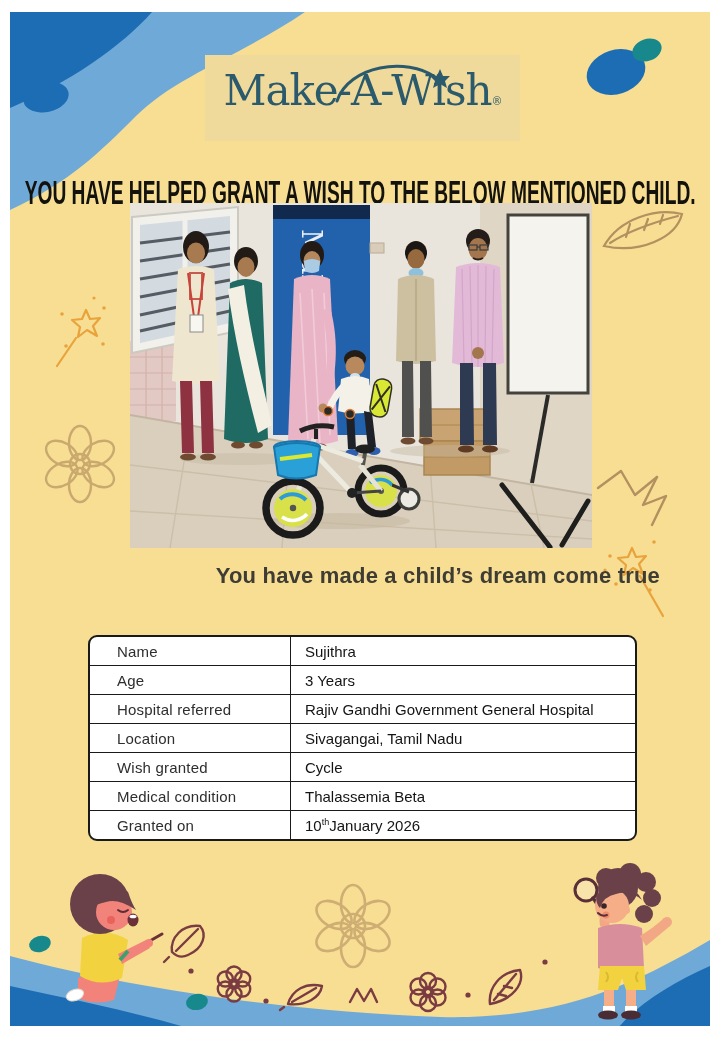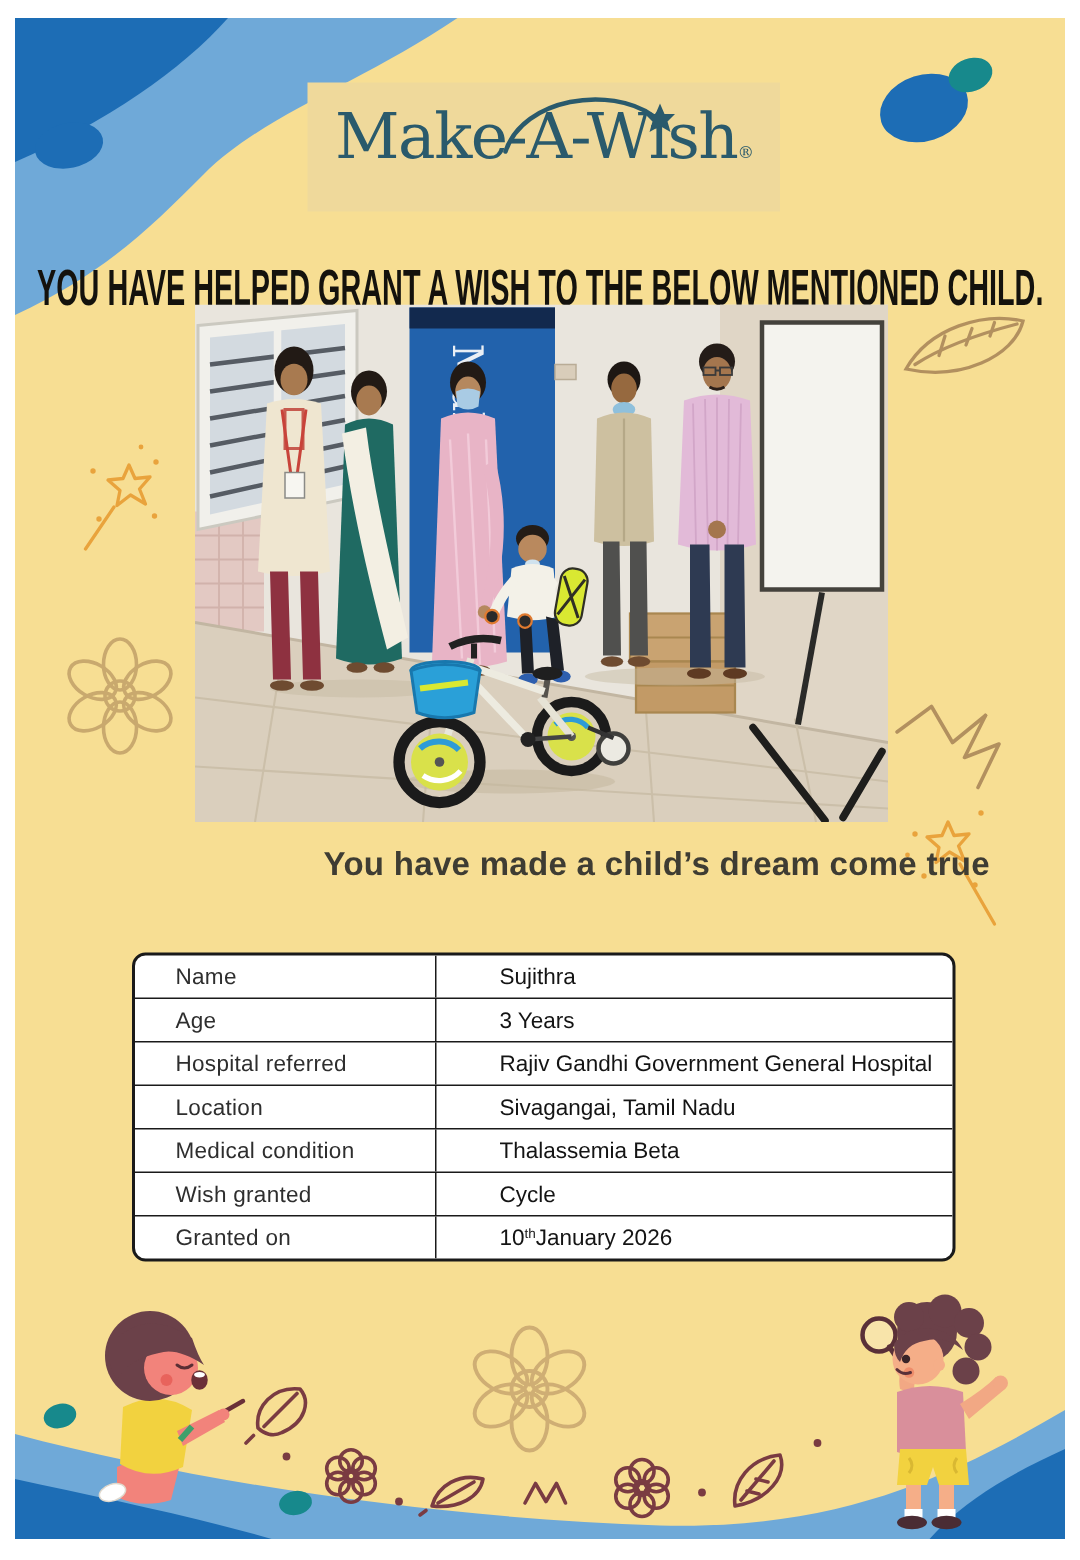--- a/index.html
+++ b/index.html
@@ -43,21 +43,21 @@
   
   .message{
     position:absolute;left:60px;top:561px;width:600px;z-index:2;text-align:right;
     font-size:22px;line-height:29px;color:#3E3C33;font-weight:bold;letter-spacing:0.2px;
   }
   
   .details-table{
     position:absolute;left:88px;top:635px;width:545px;z-index:2;
     background:#ffffff;border:2px solid #1A1A1A;border-radius:9px;overflow:hidden;
   }
-  .trow{display:flex;height:28px;align-items:stretch;border-top:1.5px solid #1A1A1A;gap:28px;}
+  .trow{display:flex;height:28px;align-items:stretch;border-top:1.5px solid #1A1A1A;}
   .trow:first-child{border-top:none;}
   .tlabel{
     width:173px;padding-left:27px;border-right:1.5px solid #1A1A1A;
     display:flex;align-items:center;font-size:15px;color:#2E2E2E;letter-spacing:0.2px;
   }
   .tvalue{flex:1;padding-left:14px;display:flex;align-items:center;font-size:15px;color:#141414;text-align:center;}
   .tvalue sup{font-size:9px;line-height:0;margin-top:-6px;}
 </style>
 </head>
 <body>
@@ -412,30 +412,30 @@
   </div>
 
   <div class="trow">
     <div class="tlabel">Location</div>
     <div class="tvalue">
           <span>Sivagangai, Tamil Nadu</span>
         </div>
   </div>
 
   <div class="trow">
+    <div class="tlabel">Wish granted</div>
+    <div class="tvalue">
+          <span>Cycle</span>
+        </div>
+  </div>
+
+  <div class="trow">
     <div class="tlabel">Medical condition</div>
     <div class="tvalue">
           <span>Thalassemia Beta</span>
-        </div>
-  </div>
-
-  <div class="trow">
-    <div class="tlabel">Wish granted</div>
-    <div class="tvalue">
-          <span>Cycle</span>
         </div>
   </div>
 
   <div class="trow">
     <div class="tlabel">Granted on</div>
     <div class="tvalue">
           <span>10</span>
           <sup>th</sup>
           <span> January 2026</span>
         </div>

